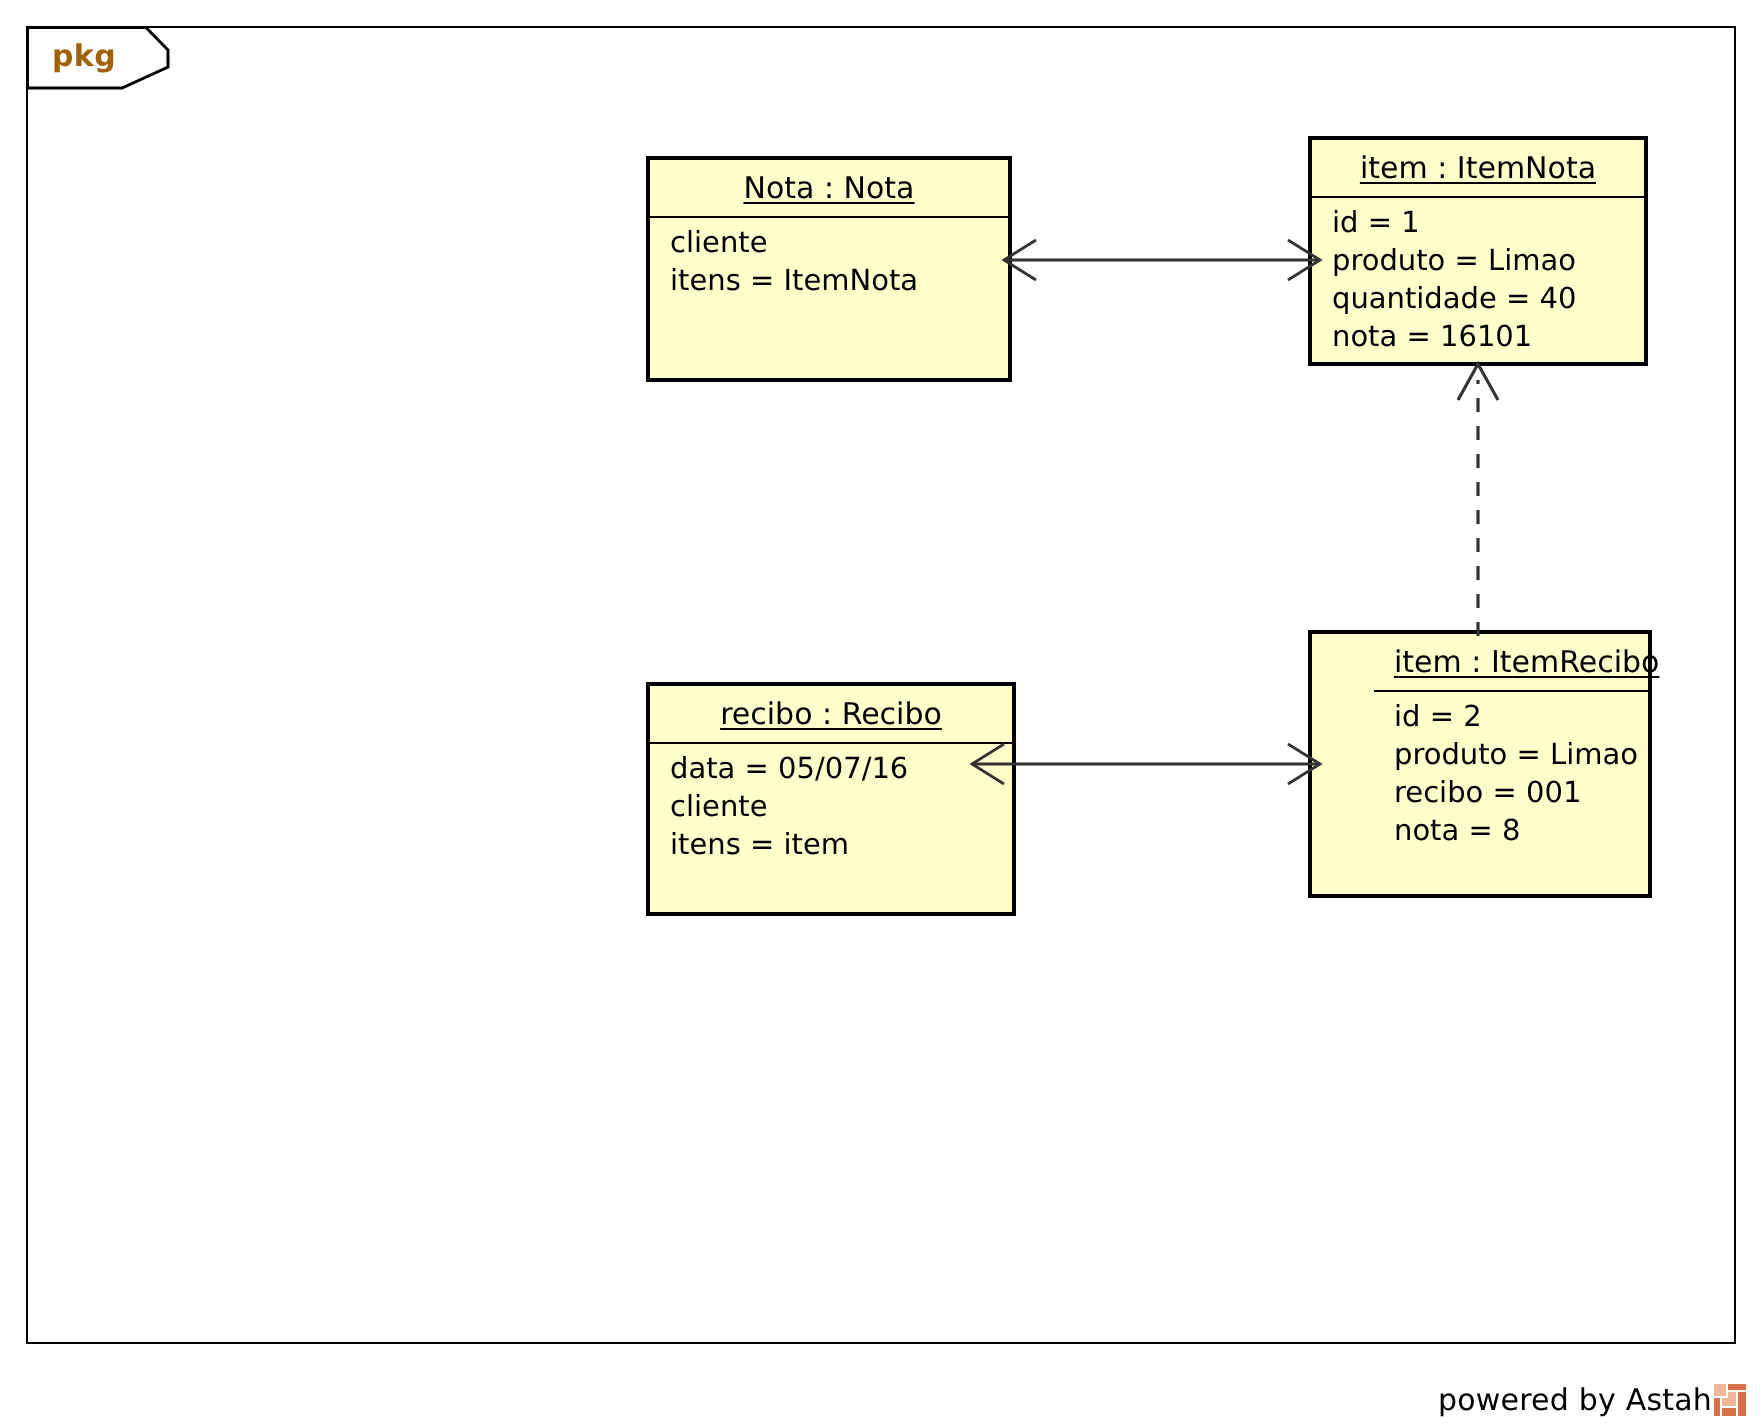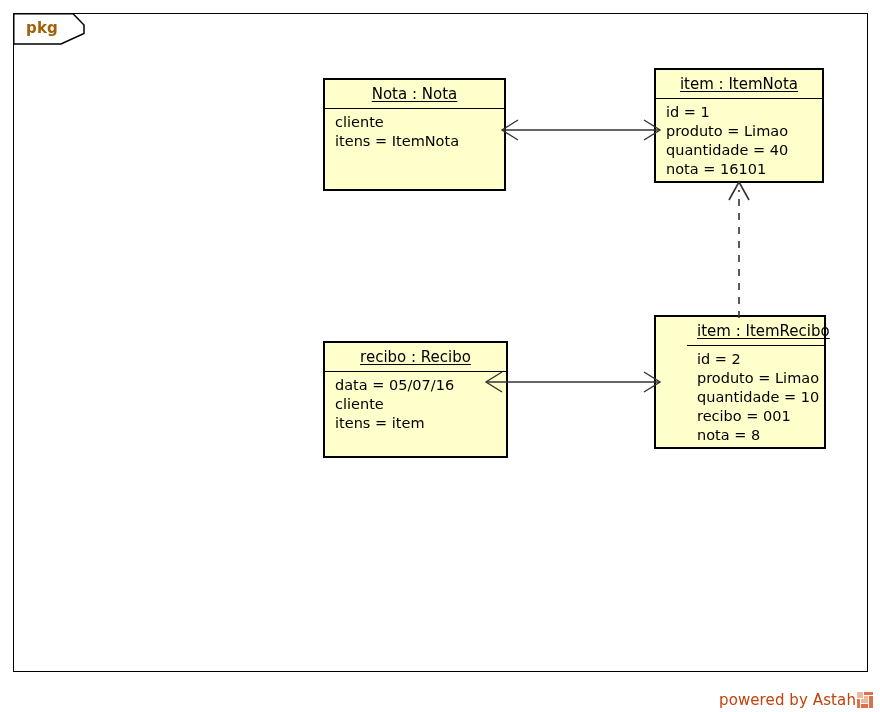--- a/index.html
+++ b/index.html
@@ -103,21 +103,21 @@
   .watermark {
     position: absolute;
     right: 7px;
     bottom: 3px;
     display: flex;
     align-items: flex-end;
     gap: 1px;
   }
   .watermark-text {
     font-size: 15px;
-    color: #c2410c;
+    color: #000000;
     letter-spacing: 0.1px;
     line-height: 17px;
     margin-left: 32px;
   }
   .watermark-logo {
     width: 16px;
     height: 16px;
     position: relative;
     margin-bottom: 1px;
   }
@@ -168,21 +168,20 @@
     </div>
   </div>
 
   <div class="objbox" id="box-itemrecibo">
     <div class="objbox-header">
       <span class="objbox-title">item : ItemRecibo</span>
     </div>
     <div class="objbox-attrs">
       <div class="attr-line">id = 2</div>
       <div class="attr-line">produto = Limao</div>
-      <div class="attr-line">quantidade = 10</div>
       <div class="attr-line">recibo = 001</div>
       <div class="attr-line">nota = 8</div>
     </div>
   </div>
 
   <div class="connector" id="link-nota-itemnota">
     <svg width="162" height="40" viewBox="0 0 162 40">
       <line x1="2" y1="20" x2="160" y2="20" stroke="#333333" stroke-width="1.4"></line>
       <polyline points="18,10 2,20 18,30" fill="none" stroke="#333333" stroke-width="1.4"></polyline>
       <polyline points="144,10 160,20 144,30" fill="none" stroke="#333333" stroke-width="1.4"></polyline>

